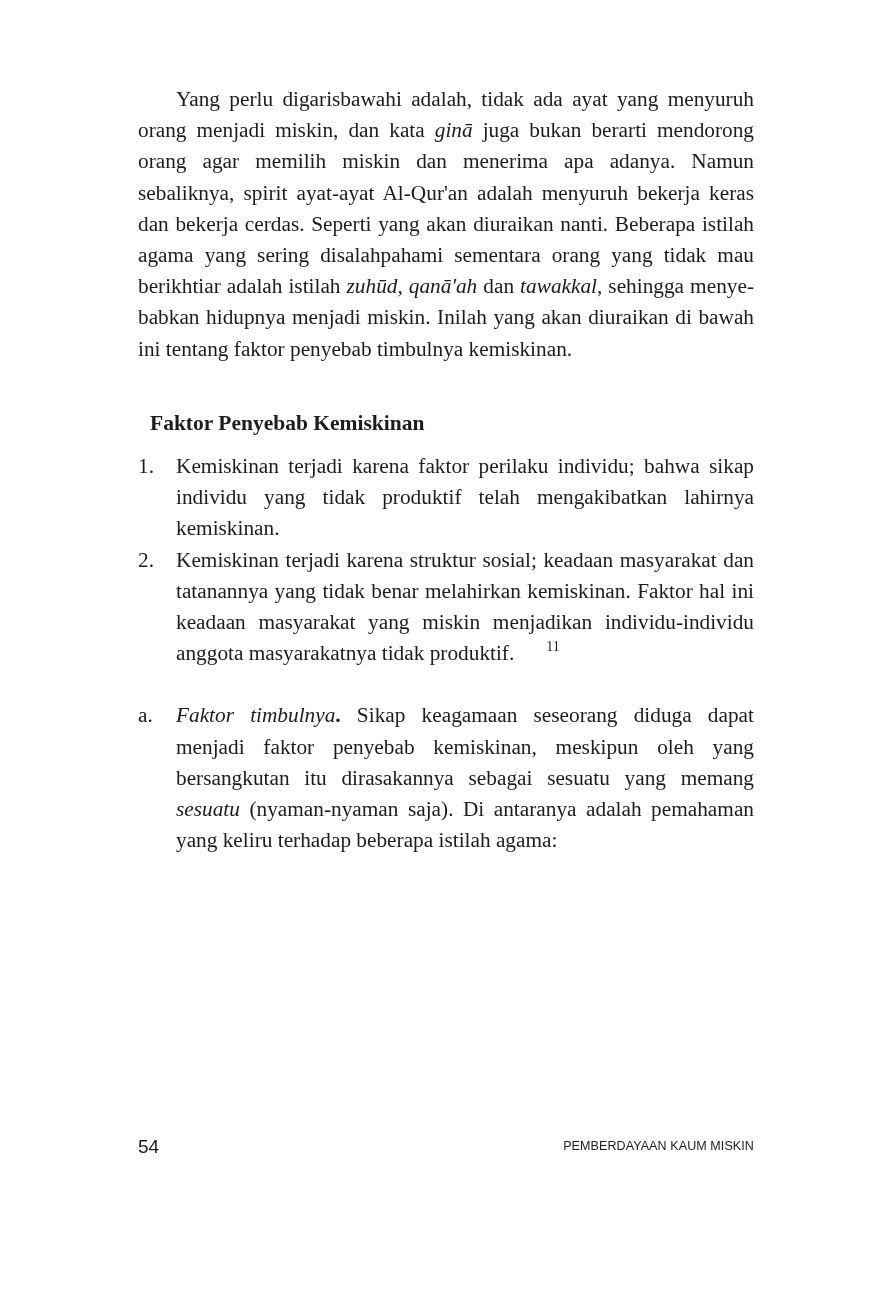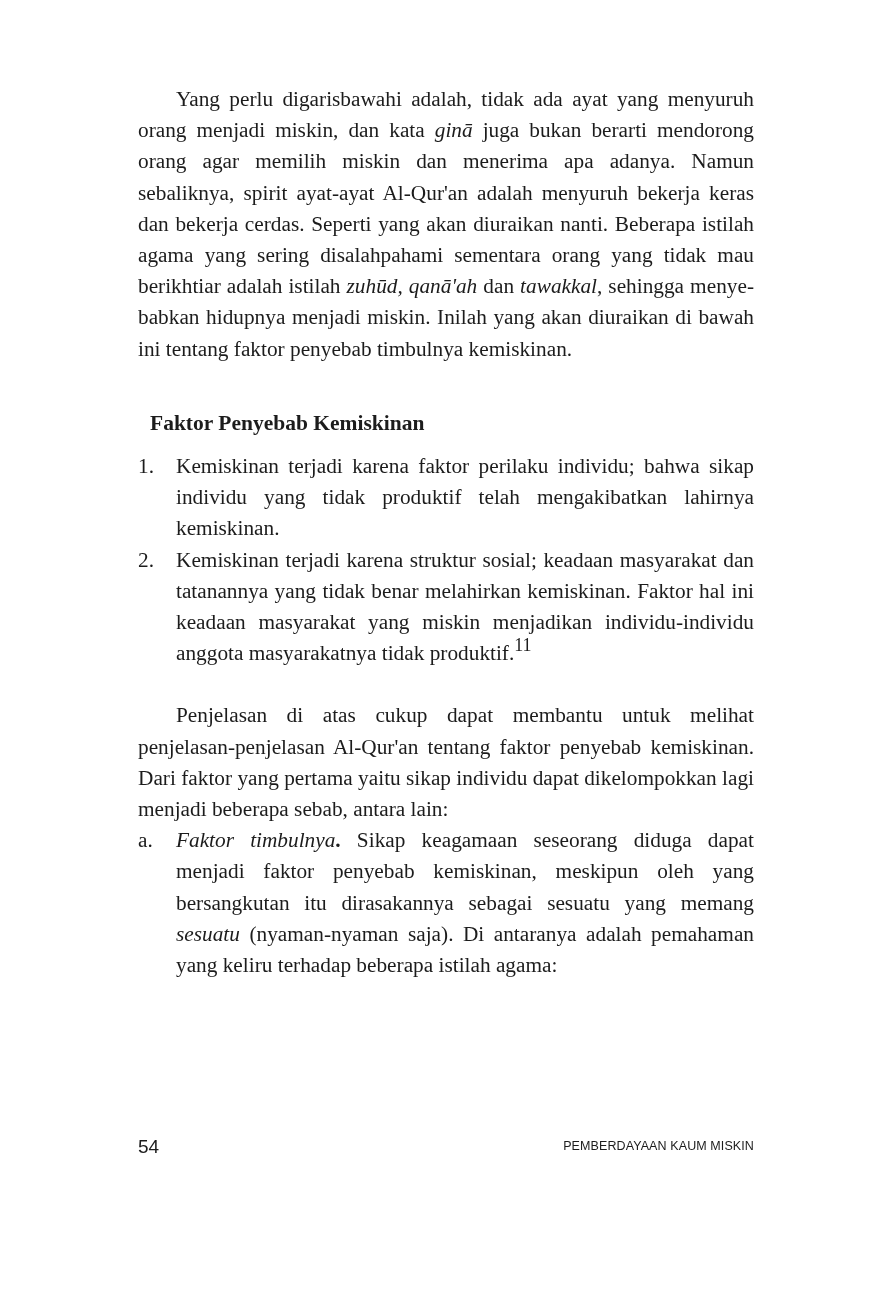--- a/index.html
+++ b/index.html
@@ -10,21 +10,21 @@
     font-size: 21.3px; line-height: 31.2px; color: #1c1c1c;
   }
   p { margin: 0; text-align: justify; }
   .indent { text-indent: 38px; }
   .gap { height: 31px; }
   .heading { font-weight: bold; margin: 12px; font-size: 21.5px; }
   ol.list { list-style: none; margin: 0; padding: 0; }
   ol.list li { position: relative; padding-left: 38px; text-align: justify; }
   ol.list li .marker { position: absolute; left: 0; top: 0; }
   i { font-style: italic; }
-  sup { font-size: 18px; line-height: 0; vertical-align: 9px; }
+  sup { font-size: 14px; line-height: 0; vertical-align: 9px; margin-left: 32px; }
   .footer {
     position: absolute; left: 138px; top: 1136px; width: 616px;
     font-family: "Liberation Sans", "DejaVu Sans", sans-serif; color: #1c1c1c;
   }
   .page-num { position: absolute; left: 0; top: 0; font-size: 19px; text-align: center; }
   .running-title { position: absolute; right: 0; top: 3px; font-size: 12.5px; letter-spacing: 0.1px; margin-left: 12px; }
 </style>
 </head>
 <body>
 
@@ -42,21 +42,20 @@
       <span>Kemiskinan terjadi karena faktor perilaku individu; bahwa sikap individu yang tidak produktif telah mengakibatkan lahirnya kemiskinan.</span>
     </li>
     <li>
       <span class="marker">2.</span>
       <span>Kemiskinan terjadi karena struktur sosial; keadaan masyarakat dan tatanannya yang tidak benar melahirkan kemiskinan. Faktor hal ini keadaan masyarakat yang miskin menjadikan individu-individu anggota masyarakatnya tidak produktif.</span><sup>11</sup>
     </li>
   </ol>
 
   <div class="gap"></div>
 
-  <p class="indent">Penjelasan di atas cukup dapat membantu untuk melihat penjelasan-penjelasan Al-Qur'an tentang faktor penyebab kemiskinan. Dari faktor yang pertama yaitu sikap individu dapat dikelompokkan lagi menjadi beberapa sebab, antara lain:</p>
 
   <ol class="list">
     <li>
       <span class="marker">a.</span>
       <i>Faktor timbulnya</i><b>.</b><span> Sikap keagamaan seseorang diduga dapat menjadi faktor penyebab kemiskinan, meskipun oleh yang bersangkutan itu dirasakannya sebagai sesuatu yang memang </span><i>sesuatu</i><span> (nyaman-nyaman saja). Di antaranya adalah pemahaman yang keliru terhadap beberapa istilah agama:</span>
     </li>
   </ol>
 </div>
 
 <div class="footer">

